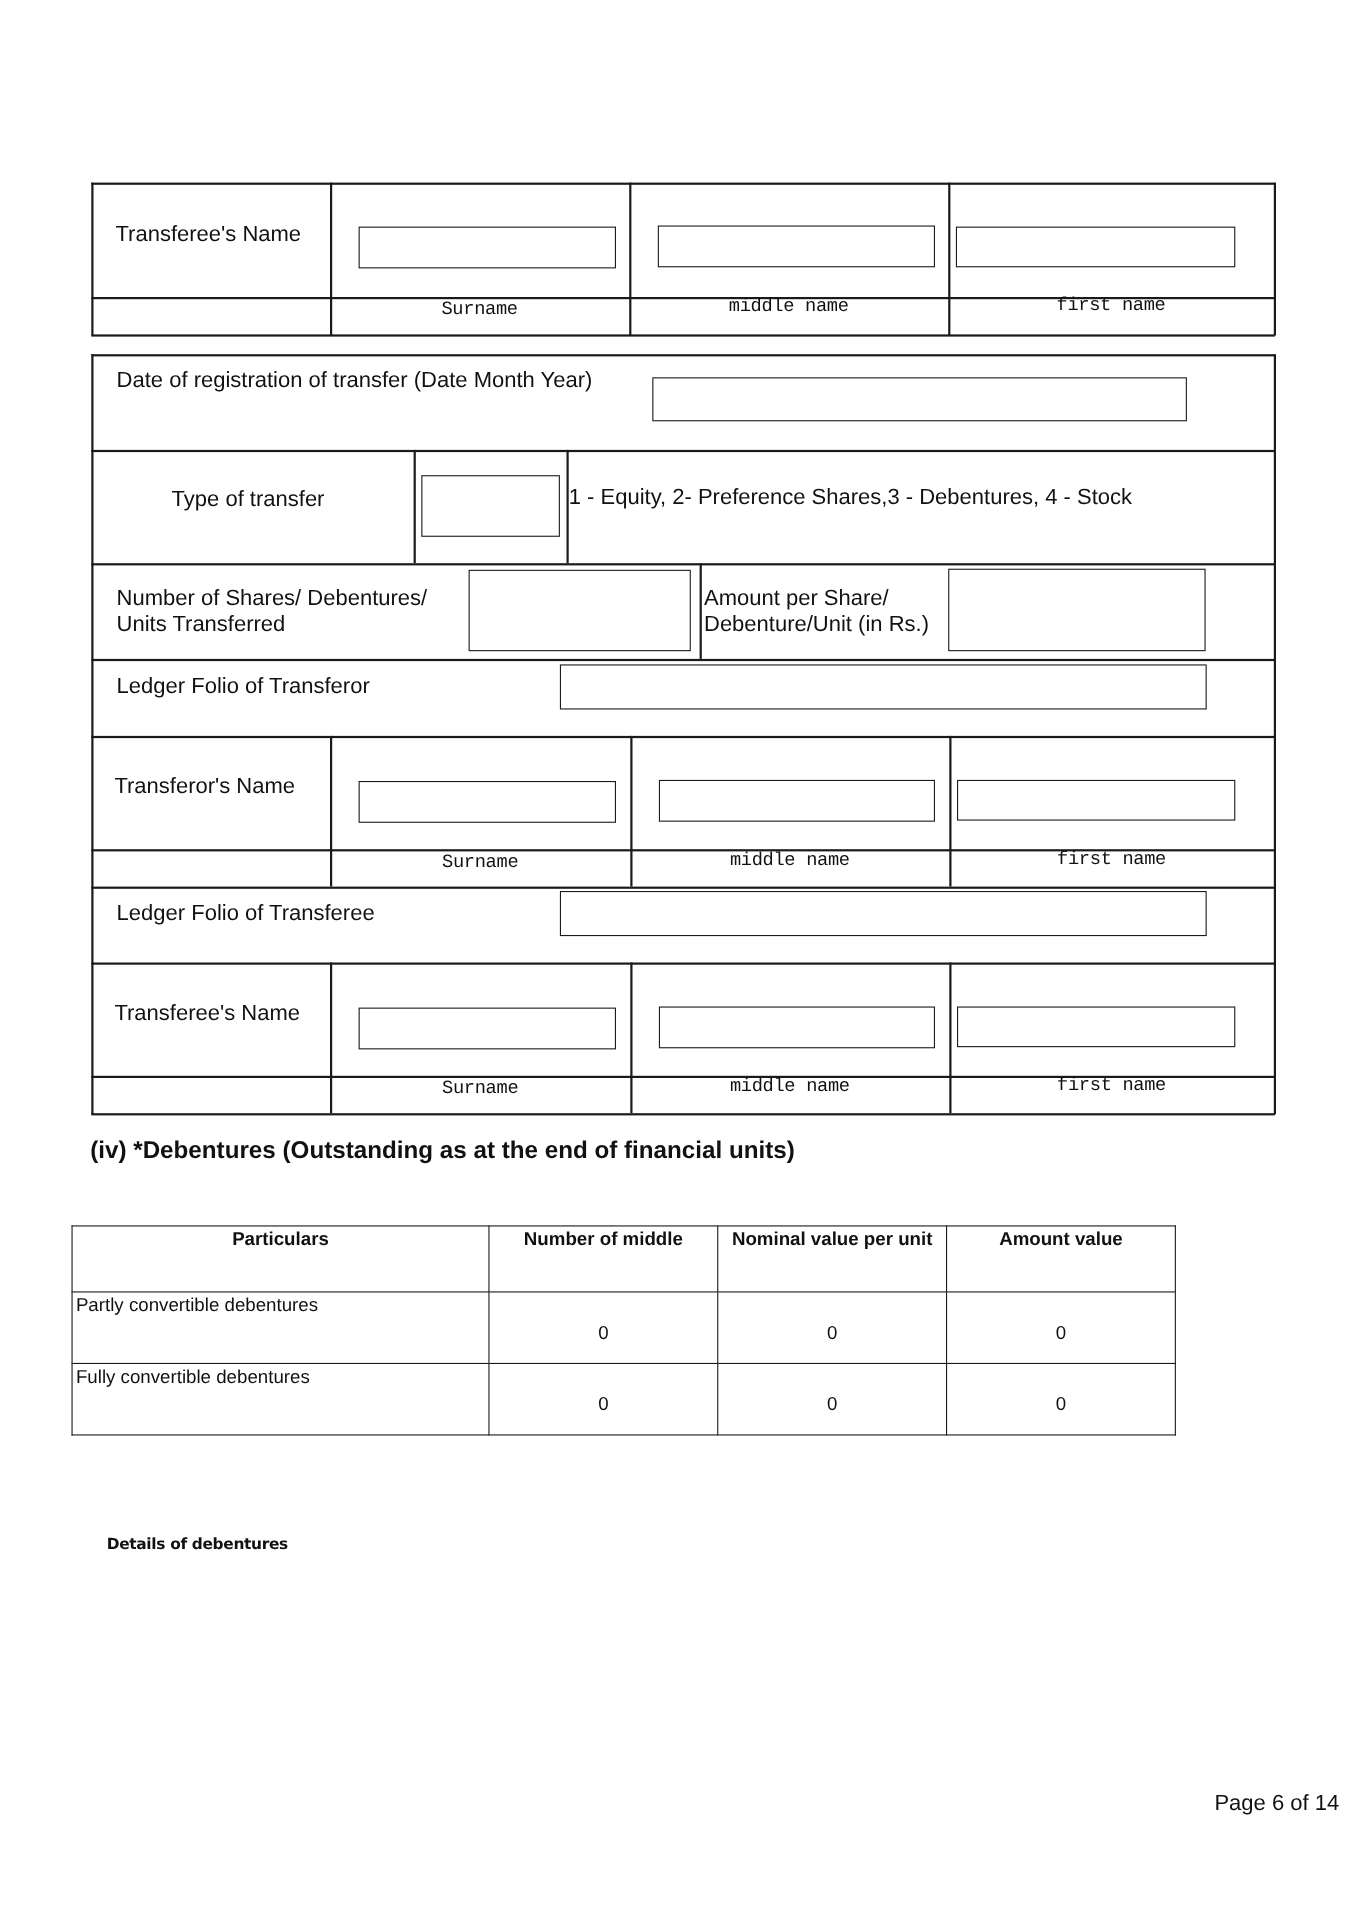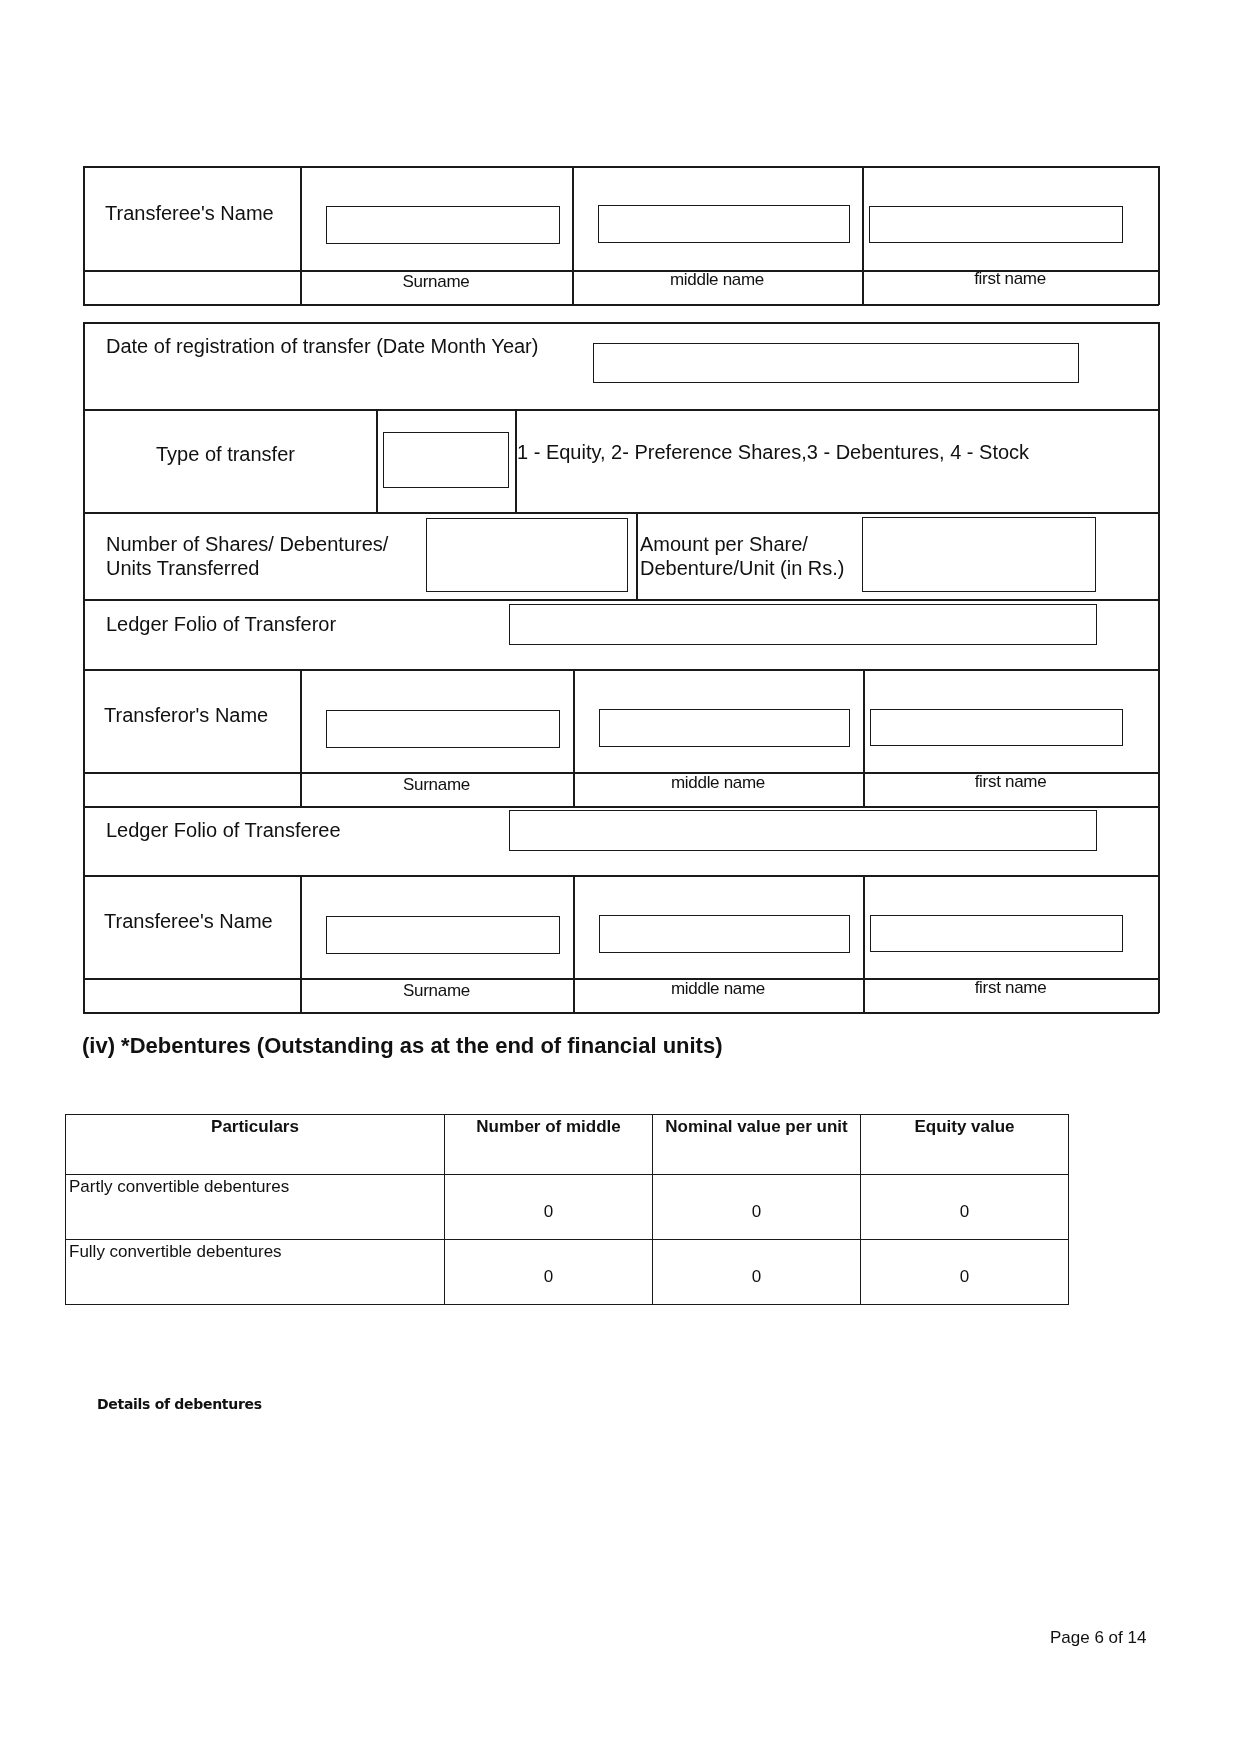--- a/index.html
+++ b/index.html
@@ -2,31 +2,31 @@
 <html><head>
 <meta charset="utf-8">
 <style>
   html, body { margin: 0; padding: 0; background: #ffffff; }
   body { width: 1240px; height: 1754px; position: relative; overflow: hidden;
          font-family: "Liberation Sans", sans-serif; color: #111; }
   .line { position: absolute; background: #1a1a1a; }
   .box { position: absolute; border: 1.5px solid #1a1a1a; box-sizing: border-box; background: #fff; }
   .lbl { position: absolute; font-size: 20px; line-height: 24px; white-space: nowrap; }
   .sub { position: absolute; font-size: 17px; line-height: 20px; text-align: center; white-space: nowrap;
-         font-family: Liberation Sans, sans-serif; font-stretch: condensed; letter-spacing: -0.3px; }
+         font-family: Liberation Mono, monospace; font-stretch: condensed; letter-spacing: -0.3px; }
   .deb-table { position: absolute; left: 65px; top: 1114px; border-collapse: collapse;
                font-family: "Liberation Sans", sans-serif; font-size: 17px; }
   .deb-table td, .deb-table th { border: 1.5px solid #1a1a1a; vertical-align: top; padding: 2px 3px; }
   .deb-table th { font-weight: bold; text-align: center; height: 55px; }
   .deb-table td.num { text-align: center; vertical-align: middle; padding-top: 12px; }
   .deb-table td { height: 50px; }
   .section-title { position: absolute; left: 82px; top: 1033px; font-size: 22px; font-weight: bold; white-space: nowrap; }
   .caption { position: absolute; left: 97px; top: 1396px; font-size: 14px; font-weight: bold;
              font-family: "DejaVu Sans", sans-serif; letter-spacing: -0.3px; }
-  .page-no { position: absolute; left: 1050px; top: 1628px; font-size: 17px; text-align: right; }
+  .page-no { position: absolute; left: 1104px; top: 1628px; font-size: 20px; text-align: right; }
 </style>
 </head>
 <body>
 
 <div>
 
   <div class="line" style="left:83px;top:166px;width:1076px;height:1.5px"></div>
   <div class="line" style="left:83px;top:270px;width:1076px;height:1.5px"></div>
   <div class="line" style="left:83px;top:304px;width:1076px;height:1.5px"></div>
   <div class="line" style="left:83px;top:166px;width:1.5px;height:139px"></div>
@@ -122,21 +122,21 @@
     <col style="width:379px">
     <col style="width:208px">
     <col style="width:208px">
     <col style="width:208px">
   </colgroup>
   <tbody>
       <tr>
     <th>Particulars</th>
     <th>Number of middle</th>
     <th>Nominal value per unit</th>
-    <th>Equity value</th>
+    <th>Amount value</th>
   </tr>
   <tr>
     <td>Partly convertible debentures</td>
     <td class="num">0</td>
     <td class="num">0</td>
     <td class="num">0</td>
   </tr>
   <tr>
     <td>Fully convertible debentures</td>
     <td class="num">0</td>

